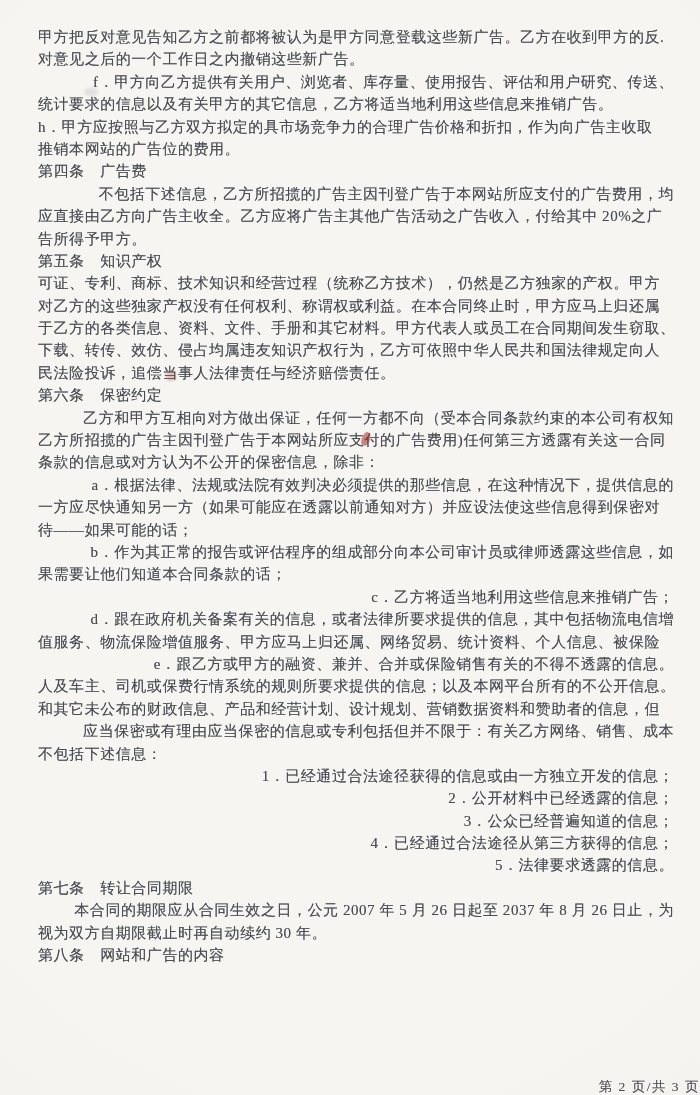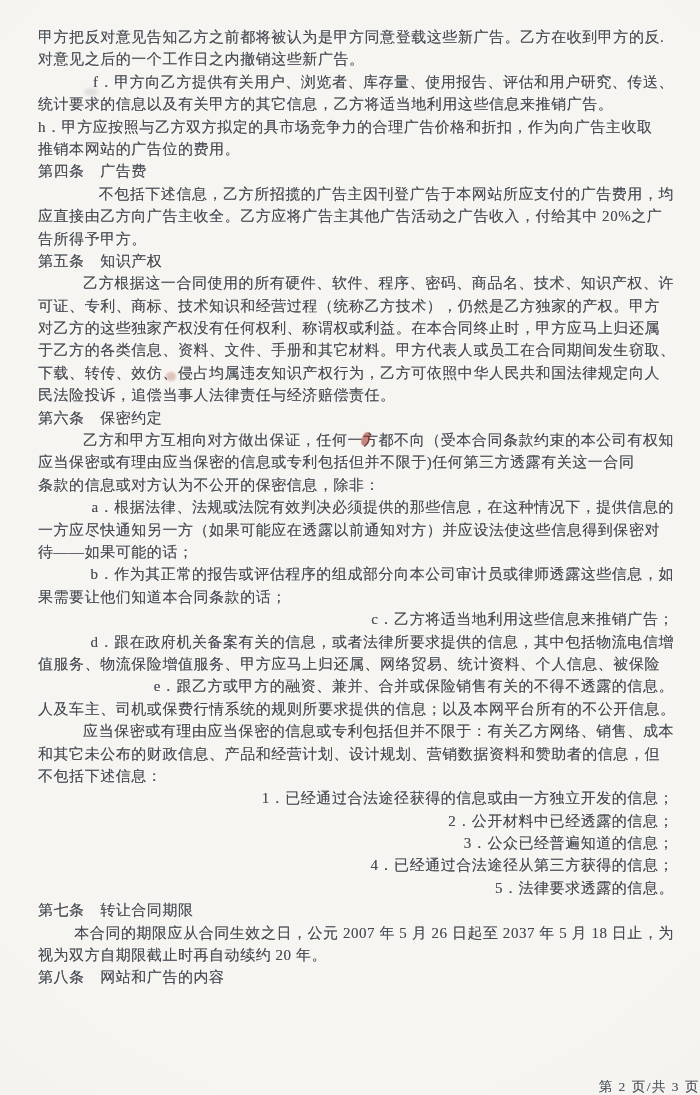--- a/index.html
+++ b/index.html
@@ -87,51 +87,50 @@
     <div class="ln">对意见之后的一个工作日之内撤销这些新广告。</div>
     <div class="ln indent">f．甲方向乙方提供有关用户、浏览者、库存量、使用报告、评估和用户研究、传送、</div>
     <div class="ln">统计要求的信息以及有关甲方的其它信息，乙方将适当地利用这些信息来推销广告。</div>
     <div class="ln">h．甲方应按照与乙方双方拟定的具市场竞争力的合理广告价格和折扣，作为向广告主收取</div>
     <div class="ln">推销本网站的广告位的费用。</div>
     <div class="ln">第四条　广告费</div>
     <div class="ln indent">不包括下述信息，乙方所招揽的广告主因刊登广告于本网站所应支付的广告费用，均</div>
     <div class="ln">应直接由乙方向广告主收全。乙方应将广告主其他广告活动之广告收入，付给其中 20%之广</div>
     <div class="ln">告所得予甲方。</div>
     <div class="ln">第五条　知识产权</div>
-    <div class="ln indent">乙方根据这一合同使用的所有硬件、软件、程序、密码、商品名、技术、知识产权、许</div>
     <div class="ln">可证、专利、商标、技术知识和经营过程（统称乙方技术），仍然是乙方独家的产权。甲方</div>
     <div class="ln">对乙方的这些独家产权没有任何权利、称谓权或利益。在本合同终止时，甲方应马上归还属</div>
     <div class="ln">于乙方的各类信息、资料、文件、手册和其它材料。甲方代表人或员工在合同期间发生窃取、</div>
     <div class="ln">下载、转传、效仿、侵占均属违友知识产权行为，乙方可依照中华人民共和国法律规定向人</div>
     <div class="ln">民法险投诉，追偿当事人法律责任与经济赔偿责任。</div>
     <div class="ln">第六条　保密约定</div>
     <div class="ln indent">乙方和甲方互相向对方做出保证，任何一方都不向（受本合同条款约束的本公司有权知</div>
-    <div class="ln">应当保密或有理由应当保密的信息或专利包括但并不限于)任何第三方透露有关这一合同</div>
+    <div class="ln">乙方所招揽的广告主因刊登广告于本网站所应支付的广告费用)任何第三方透露有关这一合同</div>
     <div class="ln">条款的信息或对方认为不公开的保密信息，除非：</div>
     <div class="ln indent">a．根据法律、法规或法院有效判决必须提供的那些信息，在这种情况下，提供信息的</div>
     <div class="ln">一方应尽快通知另一方（如果可能应在透露以前通知对方）并应设法使这些信息得到保密对</div>
     <div class="ln">待——如果可能的话；</div>
     <div class="ln indent">b．作为其正常的报告或评估程序的组成部分向本公司审计员或律师透露这些信息，如</div>
     <div class="ln">果需要让他们知道本合同条款的话；</div>
     <div class="ln indent">c．乙方将适当地利用这些信息来推销广告；</div>
     <div class="ln indent">d．跟在政府机关备案有关的信息，或者法律所要求提供的信息，其中包括物流电信增</div>
     <div class="ln">值服务、物流保险增值服务、甲方应马上归还属、网络贸易、统计资料、个人信息、被保险</div>
     <div class="ln indent">e．跟乙方或甲方的融资、兼并、合并或保险销售有关的不得不透露的信息。</div>
     <div class="ln">人及车主、司机或保费行情系统的规则所要求提供的信息；以及本网平台所有的不公开信息。</div>
+    <div class="ln">和其它未公布的财政信息、产品和经营计划、设计规划、营销数据资料和赞助者的信息，但</div>
     <div class="ln indent">应当保密或有理由应当保密的信息或专利包括但并不限于：有关乙方网络、销售、成本</div>
-    <div class="ln">和其它未公布的财政信息、产品和经营计划、设计规划、营销数据资料和赞助者的信息，但</div>
     <div class="ln">不包括下述信息：</div>
     <div class="ln indent">1．已经通过合法途径获得的信息或由一方独立开发的信息；</div>
     <div class="ln indent">2．公开材料中已经透露的信息；</div>
     <div class="ln indent">3．公众已经普遍知道的信息；</div>
     <div class="ln indent">4．已经通过合法途径从第三方获得的信息；</div>
     <div class="ln indent">5．法律要求透露的信息。</div>
     <div class="ln">第七条　转让合同期限</div>
-    <div class="ln indent">本合同的期限应从合同生效之日，公元 2007 年 5 月 26 日起至 2037 年 5 月 18 日止，为</div>
-    <div class="ln">视为双方自期限截止时再自动续约 20 年。</div>
+    <div class="ln indent">本合同的期限应从合同生效之日，公元 2007 年 5 月 26 日起至 2037 年 8 月 26 日止，为</div>
+    <div class="ln">视为双方自期限截止时再自动续约 30 年。</div>
     <div class="ln">第八条　网站和广告的内容</div>
   </div>
 
   <div class="footer">第 2 页/共 3 页</div>
 
   <div class="artifact-red"></div>
   <div class="artifact-red-2"></div>
   <div class="artifact-smudge"></div>
 </div>
 

